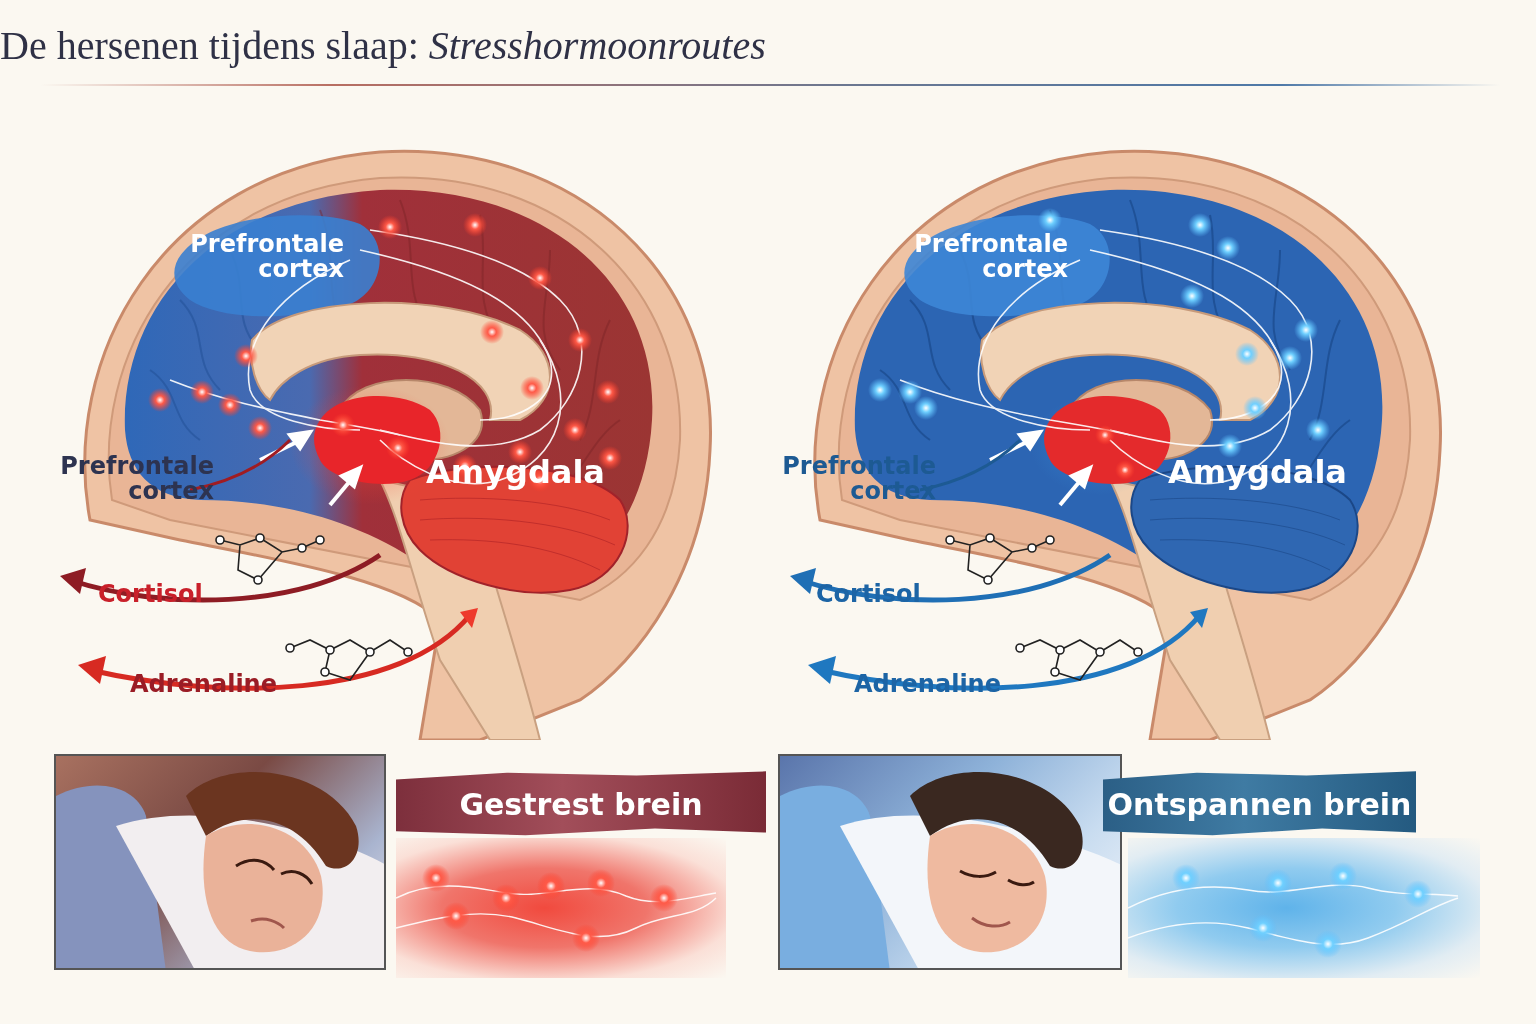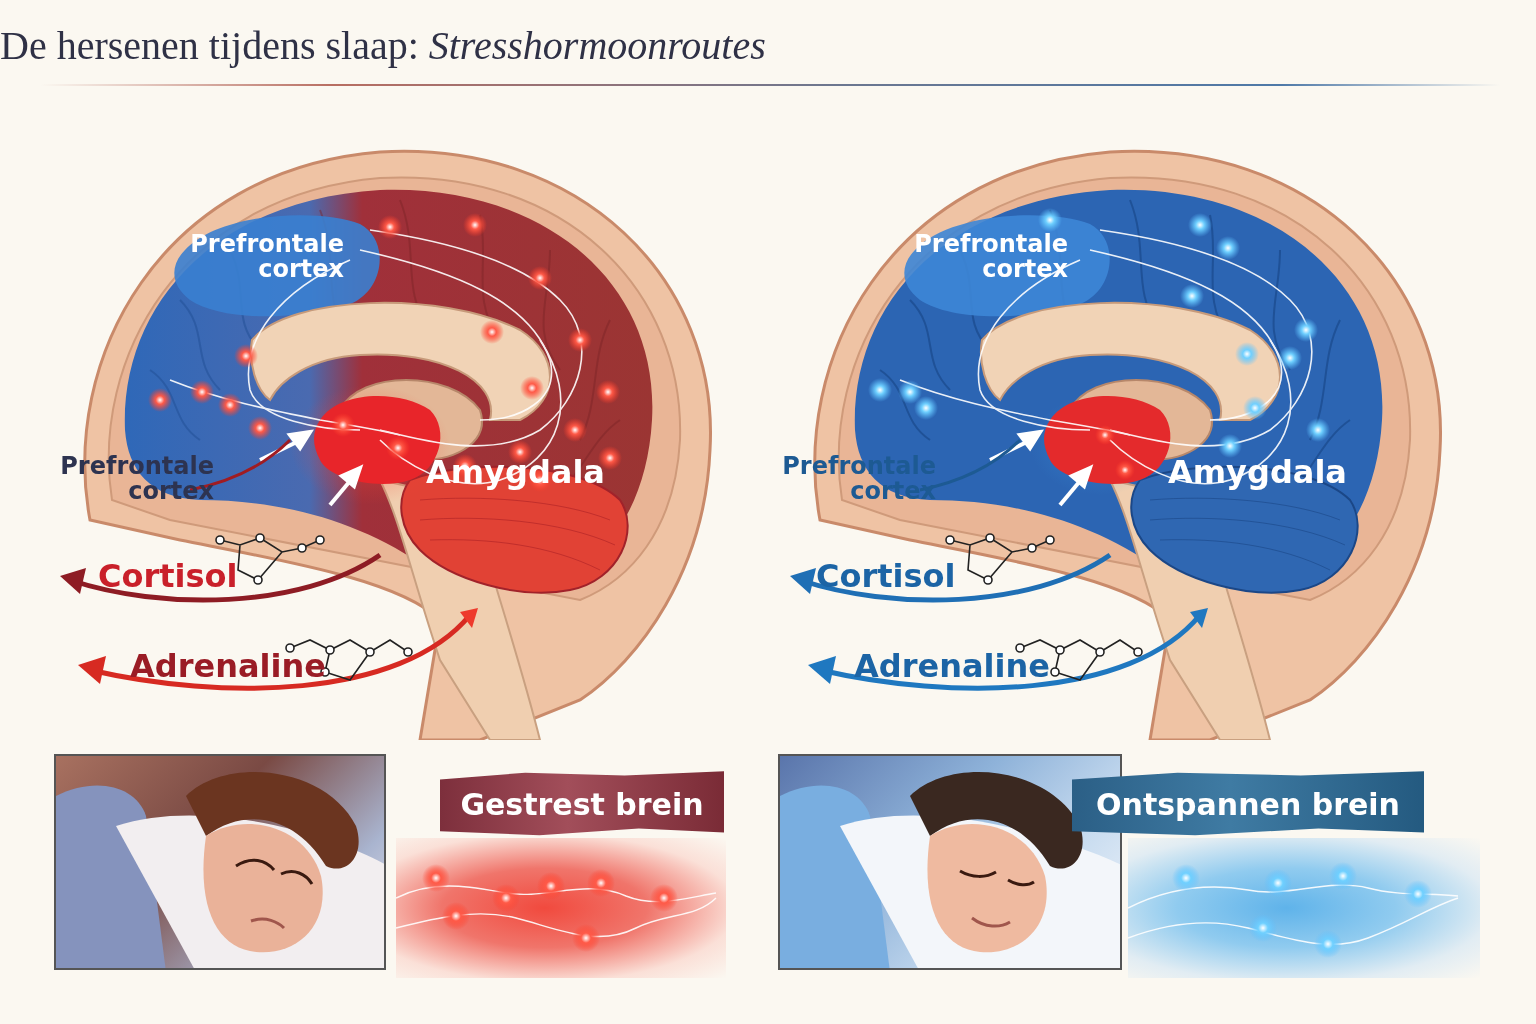--- a/index.html
+++ b/index.html
@@ -23,21 +23,21 @@
   .panel.left { left: 20px; }
   .panel.right { left: 750px; }
   .panel svg { position: absolute; left: 0; top: 0; }
   .lbl {
     position: absolute; font-weight: bold; text-align: right; line-height: 1.05;
     font-family: "DejaVu Sans", sans-serif;
   }
   .lbl-pfc-in { color: #fff; font-size: 24px; }
   .lbl-amyg { color: #fff; font-size: 32px; }
   .lbl-pfc-out { font-size: 24px; }
-  .lbl-hormone { font-size: 32px; }
+  .lbl-hormone { font-size: 24px; margin-top: 22px; }
   .left .lbl-pfc-out { color: #2d3350; }
   .right .lbl-pfc-out { color: #1d5a93; }
   .left .lbl-hormone { color: #c9202a; }
   .left .lbl-hormone.adr { color: #9a1c25; }
   .right .lbl-hormone { color: #1c64a5; }
 
   .photo {
     position: absolute; top: 754px; height: 216px; width: 332px;
     border: 2px solid #555; box-sizing: border-box; overflow: hidden;
   }
@@ -45,22 +45,22 @@
   .photo.right { left: 778px; width: 344px; background: linear-gradient(135deg, #5a75ab 0%, #8eb2d9 40%, #c8dcf0 70%, #f4f6fa 100%); }
   .photo svg { position: absolute; left: 0; top: 0; }
 
   .banner {
     position: absolute; top: 770px; height: 68px;
     color: #fff; font-weight: bold; font-size: 30px;
     display: flex; align-items: center; justify-content: center;
     font-family: "DejaVu Sans", sans-serif;
     clip-path: polygon(0 14%, 30% 4%, 65% 8%, 100% 2%, 100% 92%, 70% 86%, 35% 96%, 0 90%);
   }
-  .banner.left { left: 396px; width: 284px; background: linear-gradient(90deg, #7d2f3c, #a24e5a 45%, #7a2b36); margin-left: 44px; }
-  .banner.right { left: 1072px; width: 352px; background: linear-gradient(90deg, #2b5f86, #3f7ba3 45%, #245a80); }
+  .banner.left { left: 396px; width: 370px; background: linear-gradient(90deg, #7d2f3c, #a24e5a 45%, #7a2b36); }
+  .banner.right { left: 1103px; width: 313px; background: linear-gradient(90deg, #2b5f86, #3f7ba3 45%, #245a80); }
 
   .strip {
     position: absolute; top: 838px; height: 140px;
   }
   .strip.left { left: 396px; width: 330px; background: radial-gradient(ellipse at 45% 50%, #f14a3e 0%, #f0756b 40%, rgba(250,200,190,0.5) 75%, rgba(251,248,241,0) 100%); }
   .strip.right { left: 1128px; width: 352px; background: radial-gradient(ellipse at 45% 50%, #5fb3ea 0%, #90cbef 40%, rgba(200,225,245,0.5) 75%, rgba(251,248,241,0) 100%); }
   .strip svg { position: absolute; left: 0; top: 0; }
 </style>
 </head>
 <body>

